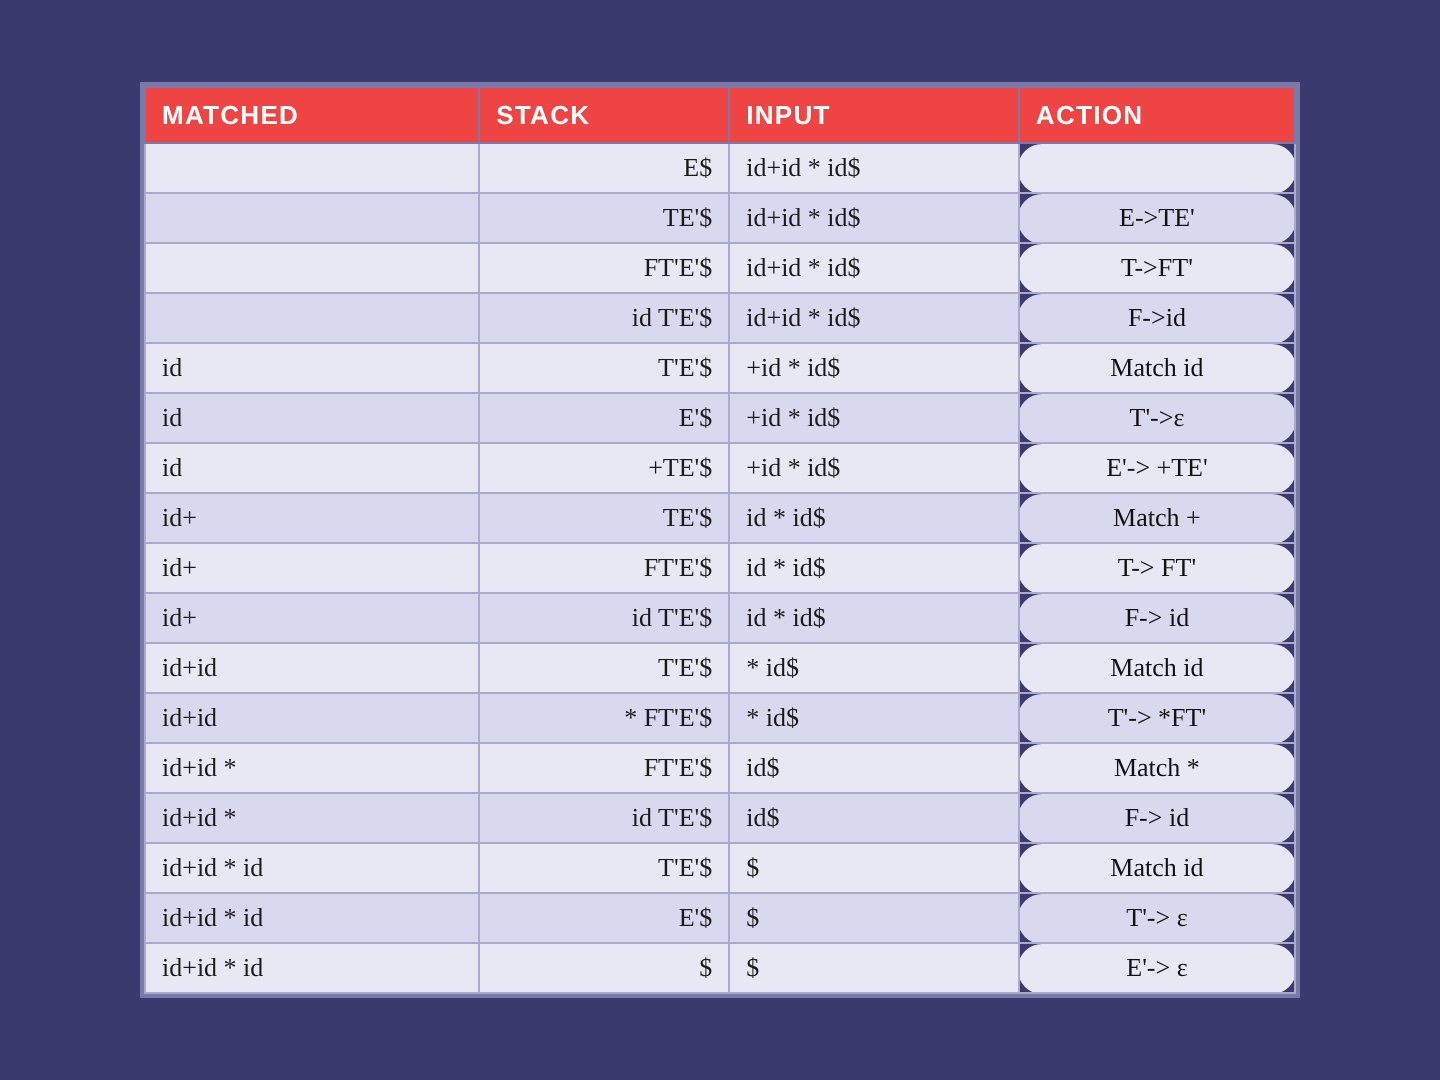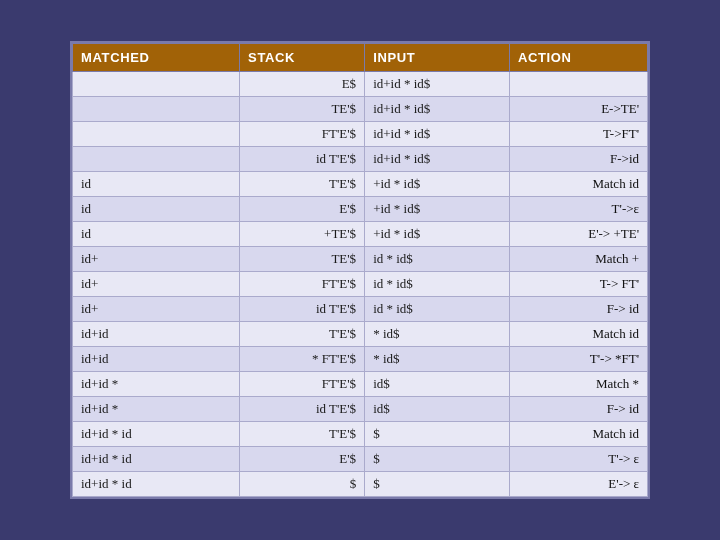--- a/index.html
+++ b/index.html
@@ -18,21 +18,21 @@
       border-collapse: collapse;
       overflow: hidden;
     }
     table {
       width: 100%;
       border-collapse: collapse;
       font-size: 13px;
       color: #1a1a1a;
     }
     thead tr {
-      background: #a16207;
+      background: #ef4444;
       color: #ffffff;
       font-weight: bold;
       font-size: 13px;
       letter-spacing: 0.05em;
     }
     thead th {
       padding: 6px 8px;
       text-align: left;
       border: 1px solid #7a7aaa;
       font-family: Arial, sans-serif;
@@ -50,22 +50,23 @@
       border: 1px solid #aaaacc;
       text-align: left;
       white-space: nowrap;
     }
     td.stack-col {
       text-align: right;
     }
     td.input-col {
     }
     td.action-col {
-      text-align: right;
+      text-align: center;
       color: #111;
+      border-radius: 12px;
     }
   </style>
 </head>
 <body>
 
 <div class="table-wrapper">
   <table>
     <thead>
       <tr>
         <th>MATCHED</th>

